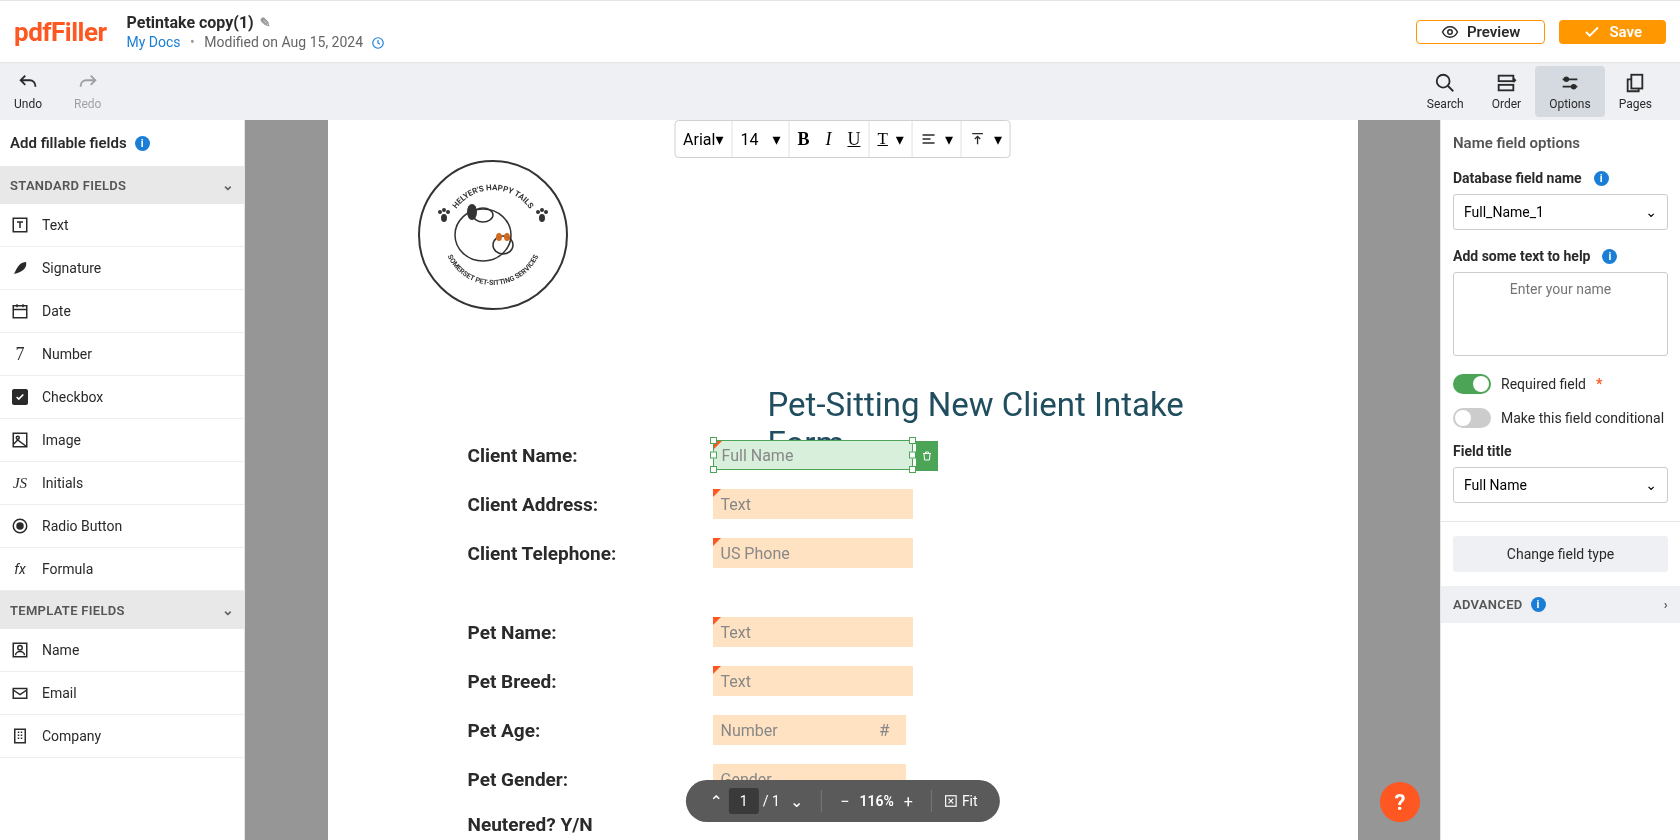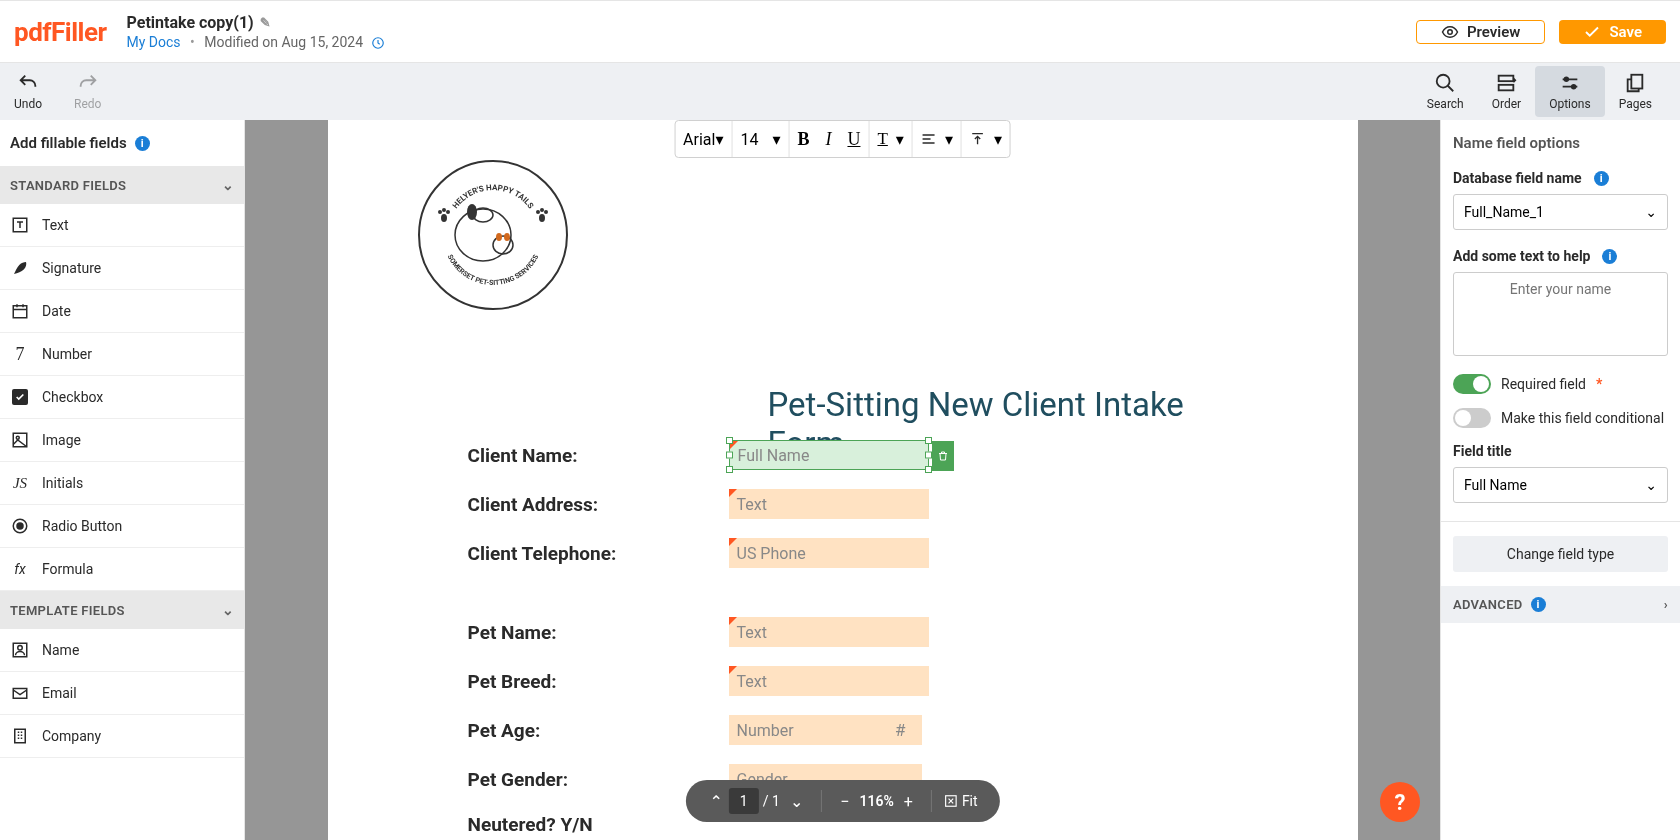--- a/index.html
+++ b/index.html
@@ -40,21 +40,21 @@
     .fb-group { display: flex; align-items: center; border-right: 1px solid #e0e0e0; padding: 6px 8px; height: 36px; }
     .fb-group:last-child { border-right: none; }
     .fb-btn { padding: 4px 8px; cursor: pointer; font-family: serif; font-size: 18px; }
     .fb-btn.bold { font-weight: 700; }
     .fb-btn.ital { font-style: italic; }
     .fb-btn.under { text-decoration: underline; }
     .page-inner { padding: 40px 90px; }
     .logo-circle { width: 150px; height: 150px; border: 2px solid #333; border-radius: 50%; position: relative; display: flex; align-items: center; justify-content: center; }
     .form-title { font-size: 33px; font-weight: 400; color: #204e5f; position: absolute; top: 225px; left: 350px; }
     .form-fields { margin-top: 130px; padding-left: 50px; }
-    .form-row { display: flex; align-items: center; margin-bottom: 19px; gap: 16px; }
+    .form-row { display: flex; align-items: center; margin-bottom: 19px; }
     .form-label { width: 245px; font-size: 19px; font-weight: 700; color: #2a2a2a; }
     .form-field { height: 30px; background: #ffe2c2; padding: 3px 8px; color: #888; font-size: 16px; position: relative; display: flex; align-items: center; }
     .form-field.w200 { width: 200px; }
     .form-field.w190 { width: 193px; }
     .corner-mark { position: absolute; top: 0; left: 0; width: 0; height: 0; border-left: 8px solid #ff5722; border-bottom: 8px solid transparent; }
     .sel-field { background: #d8f0db; border: 1px solid #4ca456; position: relative; width: 200px; height: 30px; display: flex; align-items: center; padding: 0 8px; color: #888; font-size: 16px; }
     .handle { position: absolute; width: 7px; height: 7px; background: #fff; border: 1px solid #4ca456; }
     .h-tl { top: -4px; left: -4px; } .h-tr { top: -4px; right: -4px; }
     .h-bl { bottom: -4px; left: -4px; } .h-br { bottom: -4px; right: -4px; }
     .h-ml { top: 50%; left: -4px; transform: translateY(-50%); }

